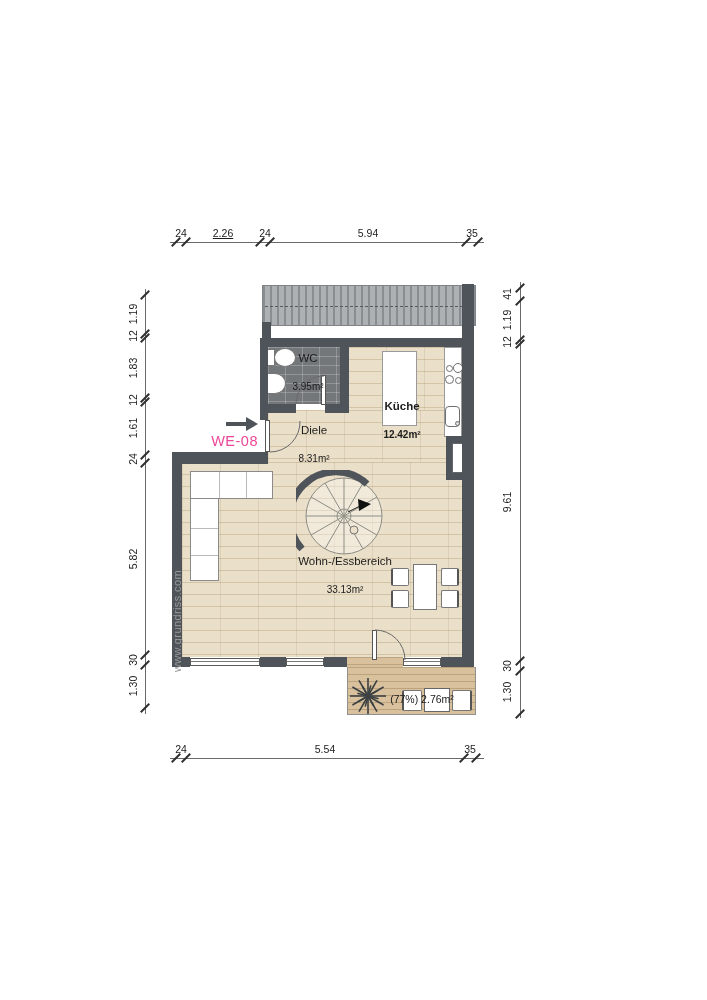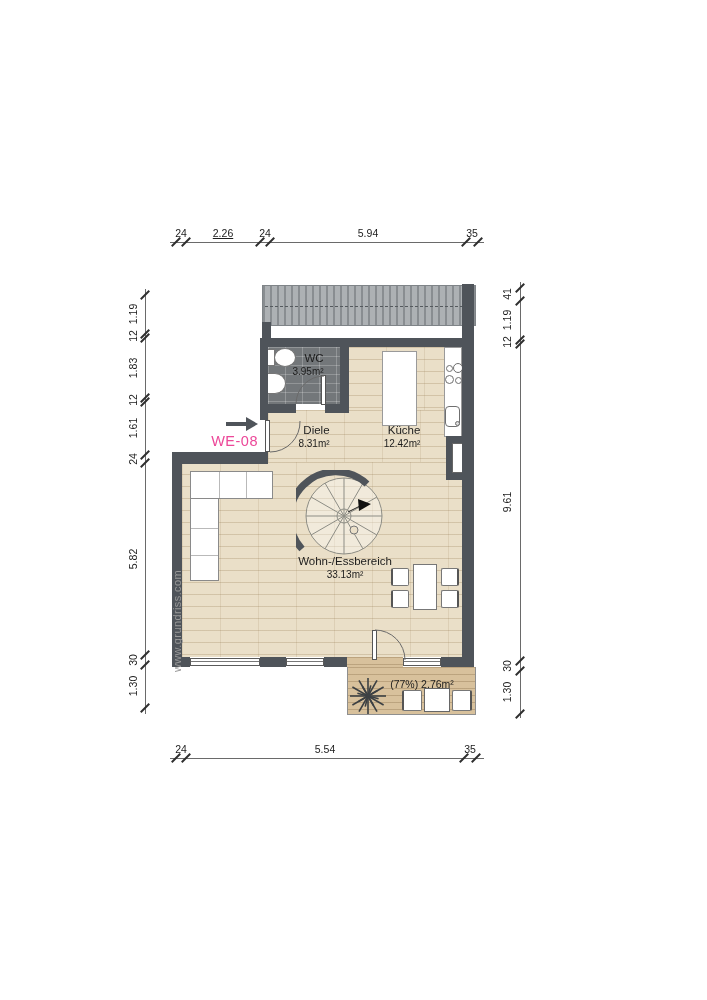--- a/index.html
+++ b/index.html
@@ -19,22 +19,22 @@
         background-image:repeating-linear-gradient(90deg, rgba(70,75,80,.35) 0 2px, rgba(0,0,0,0) 2px 7px);}
   .canopy-dash{position:absolute;left:2px;right:2px;top:50%;border-top:1px dashed #555a5e;}
   .wbox{position:absolute;background:#fff;border:1px solid #8a8a8a;box-sizing:border-box;}
   .window{position:absolute;background:#fff;border:1px solid #5a5a5a;box-sizing:border-box;
         background-image:linear-gradient(180deg,#fff 0 2px,#777 2px 3px,#fff 3px);}
   .dline{position:absolute;background:#6a6a6a;}
   .tick{position:absolute;width:12px;height:2px;background:#2f2f2f;transform:rotate(-45deg);}
   .dlh{position:absolute;transform:translateX(-50%);font-size:10.5px;white-space:nowrap;color:#1c1c1c;}
   .dlv{position:absolute;transform:translate(-50%,-50%) rotate(-90deg);font-size:10.5px;white-space:nowrap;color:#1c1c1c;}
   .room-label{position:absolute;transform:translateX(-50%);text-align:center;line-height:1.2;}
-  .room-name{font-size:11.5px;color:#1c1c1c;text-align:right;}
-  .room-area{font-size:10px;color:#1c1c1c;}
+  .room-name{font-size:11.5px;color:#1c1c1c;}
+  .room-area{font-size:10px;color:#1c1c1c;margin-top:15px;}
   .seam{position:absolute;background:#b9b9b9;}
   .circ{position:absolute;background:#fff;border:1px solid #6f6f6f;border-radius:50%;box-sizing:border-box;}
   .chair{position:absolute;background:#fff;border:1px solid #777;border-radius:2px;box-sizing:border-box;}
   .watermark{position:absolute;transform:translate(-50%,-50%) rotate(-90deg);
         font-size:11px;color:#9a9a9a;letter-spacing:.4px;white-space:nowrap;}
   .unit-label{position:absolute;font-size:14.5px;color:#ec4899;letter-spacing:.5px;}
 </style>
 </head>
 <body>
 
@@ -166,21 +166,21 @@
   </svg>
 
   <div class="room-label" style="left:308px;top:352px;">
     <div class="room-name">WC</div>
     <div class="room-area">3.95m²</div>
   </div>
   <div class="room-label" style="left:314px;top:424px;">
     <div class="room-name">Diele</div>
     <div class="room-area">8.31m²</div>
   </div>
-  <div class="room-label" style="left:402px;top:424px;">
+  <div class="room-label" style="left:402px;top:400px;font-weight:bold;">
     <div class="room-name">Küche</div>
     <div class="room-area">12.42m²</div>
   </div>
   <div class="room-label" style="left:345px;top:555px;">
     <div class="room-name">Wohn-/Essbereich</div>
     <div class="room-area">33.13m²</div>
   </div>
   <div class="room-label" style="left:422px;top:678px;">
     <div class="room-area" style="font-size:10.5px;">(77%) 2.76m²</div>
   </div>

